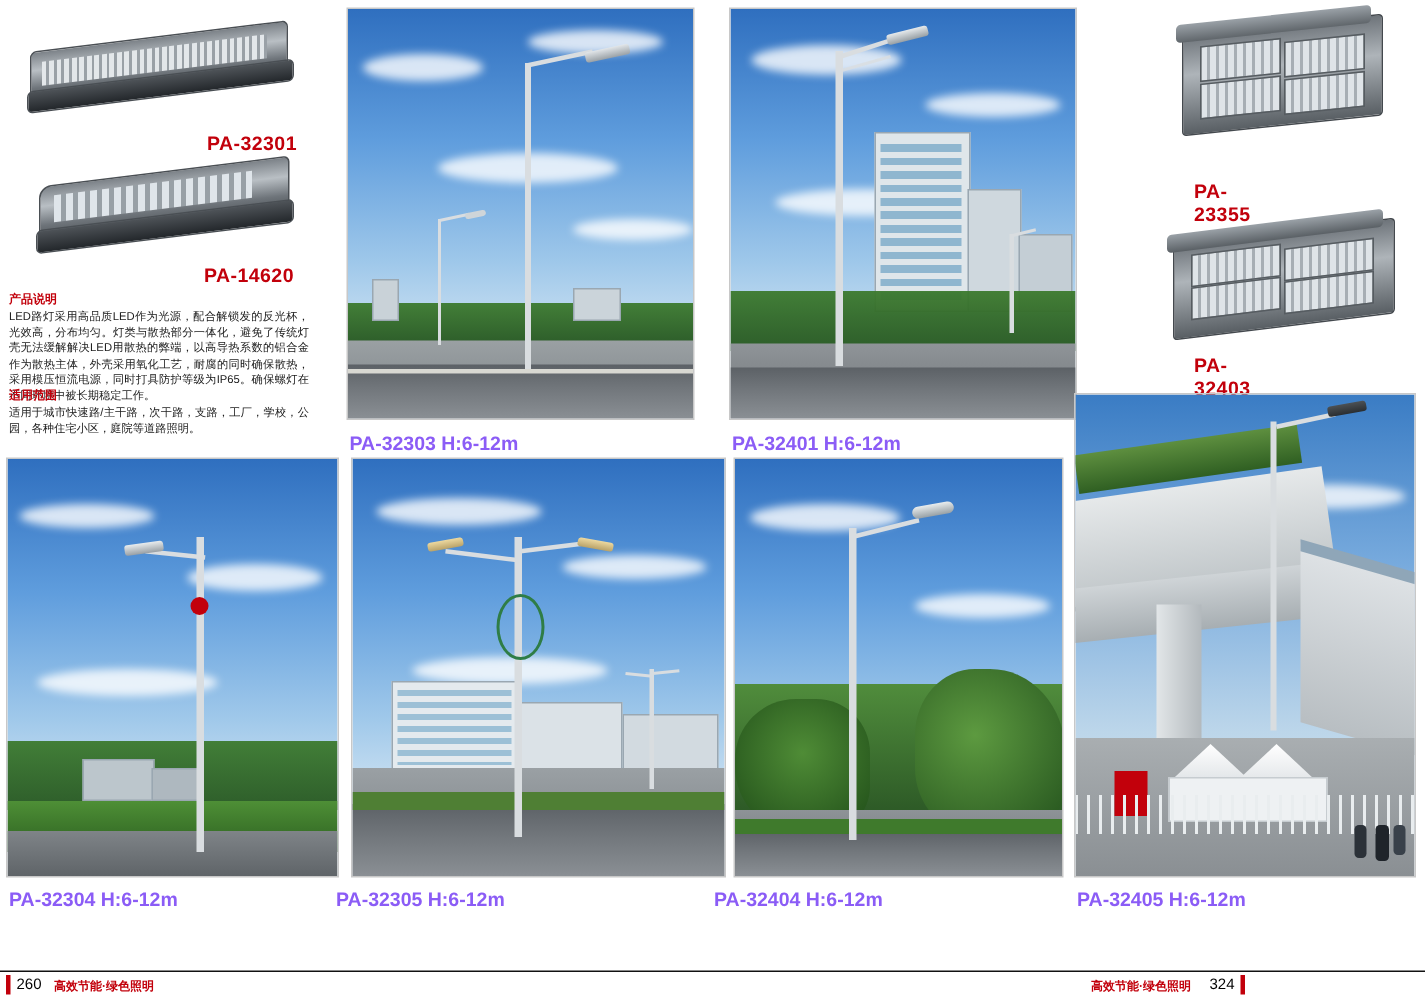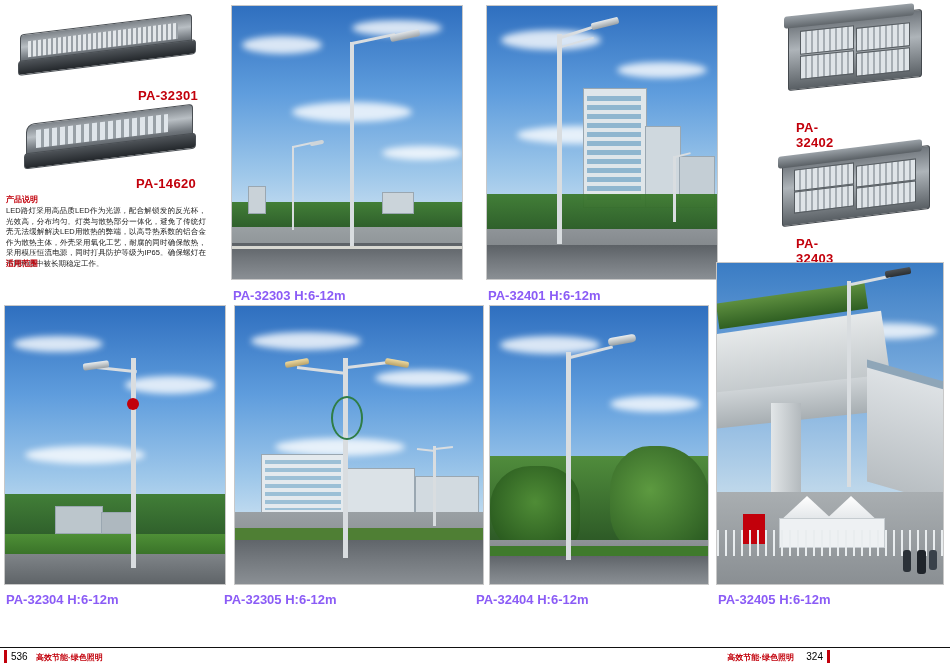--- a/index.html
+++ b/index.html
@@ -68,20 +68,21 @@
     <div class="lamp-grid" style="left:24px;top:24px;width:132px;height:18px;transform:skewY(-7deg);
          background:repeating-linear-gradient(90deg,#dfe5ea 0 5px,#98a0a6 5px 8px);"></div>
     <div class="lamp-l" style="left:12px;top:45px;width:170px;height:14px;transform:skewY(-7deg);
          background:linear-gradient(#4e5358,#23272b);"></div>
   </div>
   <div class="code" style="left:136px;top:176px;">PA-14620</div>
 
   <div class="txt-title" style="left:6px;top:194px;">产品说明</div>
   <div class="txt-body" style="left:6px;top:206px;">LED路灯采用高品质LED作为光源，配合解锁发的反光杯，光效高，分布均匀。灯类与散热部分一体化，避免了传统灯壳无法缓解解决LED用散热的弊端，以高导热系数的铝合金作为散热主体，外壳采用氧化工艺，耐腐的同时确保散热，采用模压恒流电源，同时打具防护等级为IP65。确保螺灯在不同环境中被长期稳定工作。</div>
   <div class="txt-title" style="left:6px;top:258px;">适用范围</div>
+  <div class="txt-body" style="left:6px;top:270px;">适用于城市快速路/主干路，次干路，支路，工厂，学校，公园，各种住宅小区，庭院等道路照明。</div>
 
   <div class="photo" style="left:231px;top:5px;width:232px;height:275px;">
     <div class="sky"></div>
     <div class="cloud" style="left:10px;top:30px;width:80px;height:18px;"></div>
     <div class="cloud" style="left:120px;top:14px;width:90px;height:16px;"></div>
     <div class="cloud" style="left:60px;top:96px;width:120px;height:20px;"></div>
     <div class="cloud" style="left:150px;top:140px;width:80px;height:14px;"></div>
     <div class="treeline" style="top:196px;height:28px;"></div>
     <div class="bldg" style="left:16px;top:180px;width:16px;height:26px;background:#c9d2d8;"></div>
     <div class="bldg" style="left:150px;top:186px;width:30px;height:20px;background:#cbd4da;"></div>
@@ -125,21 +126,21 @@
   <div class="codeline" style="left:488px;top:288px;text-align:right;">PA-32401 H:6-12m</div>
 
   <div class="lampbox" style="left:770px;top:6px;width:170px;height:90px;">
     <div class="flood" style="left:18px;top:10px;width:132px;height:66px;transform:skewY(-6deg);"></div>
     <div class="floodcell" style="left:30px;top:22px;width:52px;height:22px;transform:skewY(-6deg);"></div>
     <div class="floodcell" style="left:86px;top:19px;width:52px;height:22px;transform:skewY(-6deg);"></div>
     <div class="floodcell" style="left:30px;top:47px;width:52px;height:22px;transform:skewY(-6deg);"></div>
     <div class="floodcell" style="left:86px;top:44px;width:52px;height:22px;transform:skewY(-6deg);"></div>
     <div style="position:absolute;left:14px;top:4px;width:130px;height:12px;background:linear-gradient(#9aa1a7,#60666b);transform:skewY(-6deg);border-radius:3px;"></div>
   </div>
-  <div class="code" style="left:796px;top:120px;">PA-32402</div>
+  <div class="code" style="left:796px;top:120px;">PA-23355</div>
 
   <div class="lampbox" style="left:770px;top:140px;width:170px;height:90px;">
     <div class="flood" style="left:12px;top:14px;width:146px;height:62px;transform:skewY(-7deg);"></div>
     <div class="floodcell" style="left:24px;top:26px;width:58px;height:20px;transform:skewY(-7deg);"></div>
     <div class="floodcell" style="left:86px;top:22px;width:58px;height:20px;transform:skewY(-7deg);"></div>
     <div class="floodcell" style="left:24px;top:48px;width:58px;height:20px;transform:skewY(-7deg);"></div>
     <div class="floodcell" style="left:86px;top:44px;width:58px;height:20px;transform:skewY(-7deg);"></div>
     <div style="position:absolute;left:8px;top:8px;width:144px;height:12px;background:linear-gradient(#9aa1a7,#5a6065);transform:skewY(-7deg);border-radius:3px;"></div>
   </div>
   <div class="code" style="left:796px;top:236px;">PA-32403</div>
@@ -243,18 +244,18 @@
     <div class="head" style="left:168px;top:6px;width:26px;height:7px;transform:rotate(-10deg);
          background:linear-gradient(#4c5155,#2a2e31);"></div>
 
     <div style="position:absolute;left:186px;bottom:12px;width:8px;height:22px;background:#2b3138;border-radius:3px;"></div>
     <div style="position:absolute;left:200px;bottom:10px;width:9px;height:24px;background:#1f242a;border-radius:3px;"></div>
     <div style="position:absolute;left:212px;bottom:14px;width:8px;height:20px;background:#39414a;border-radius:3px;"></div>
   </div>
   <div class="codeline" style="left:718px;top:592px;">PA-32405 H:6-12m</div>
 
   <div class="footrule"></div>
-  <div class="pagenum left">536</div>
+  <div class="pagenum left">260</div>
   <div class="pagenum right">324</div>
   <div class="foottext" style="left:36px;">高效节能·绿色照明</div>
   <div class="foottext" style="right:40px;">高效节能·绿色照明</div>
 
 </div>
 
 </body></html>

